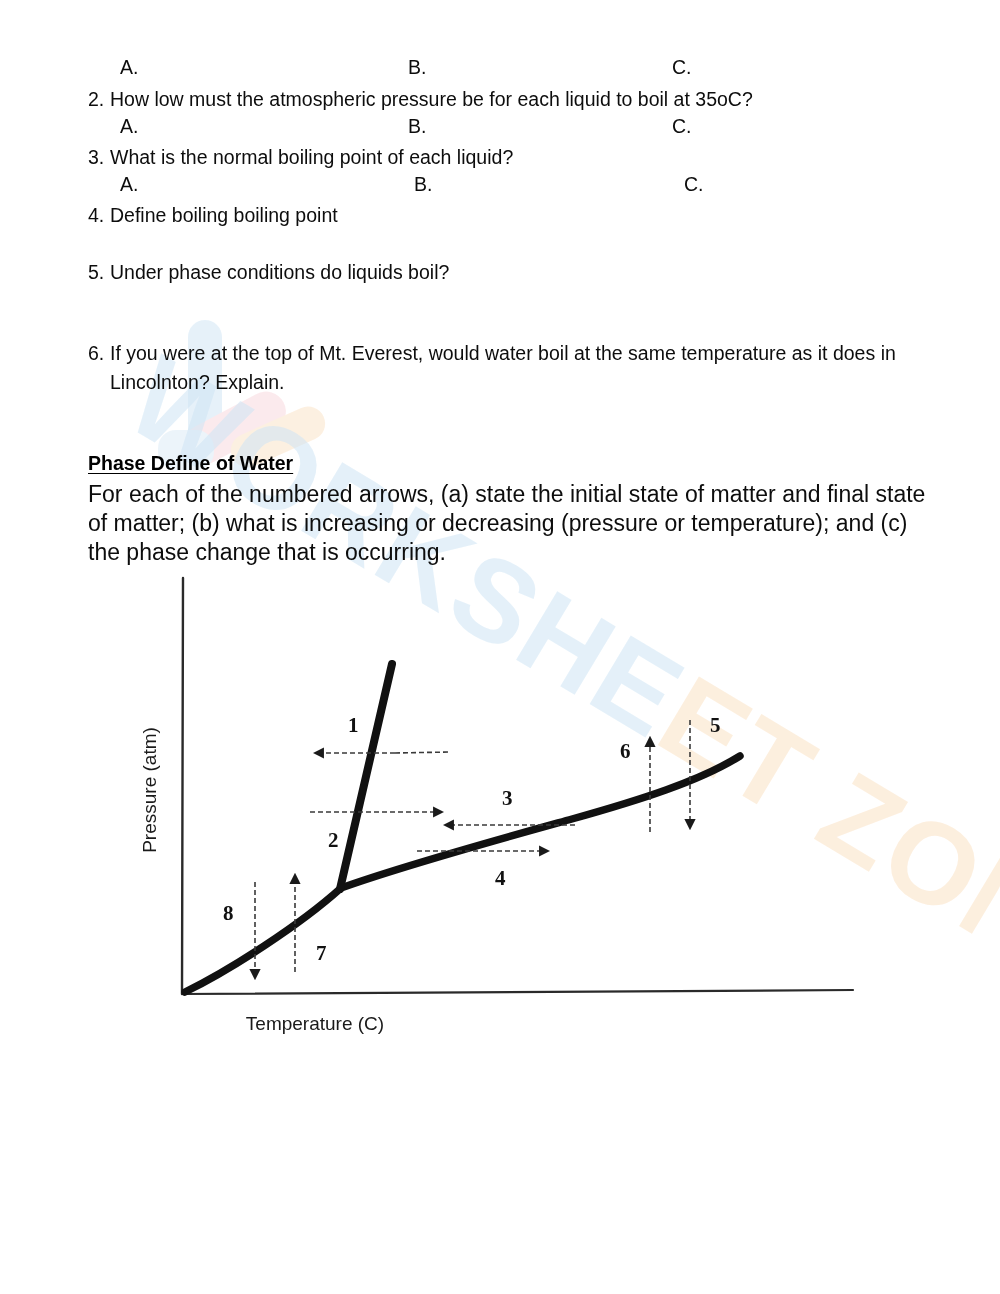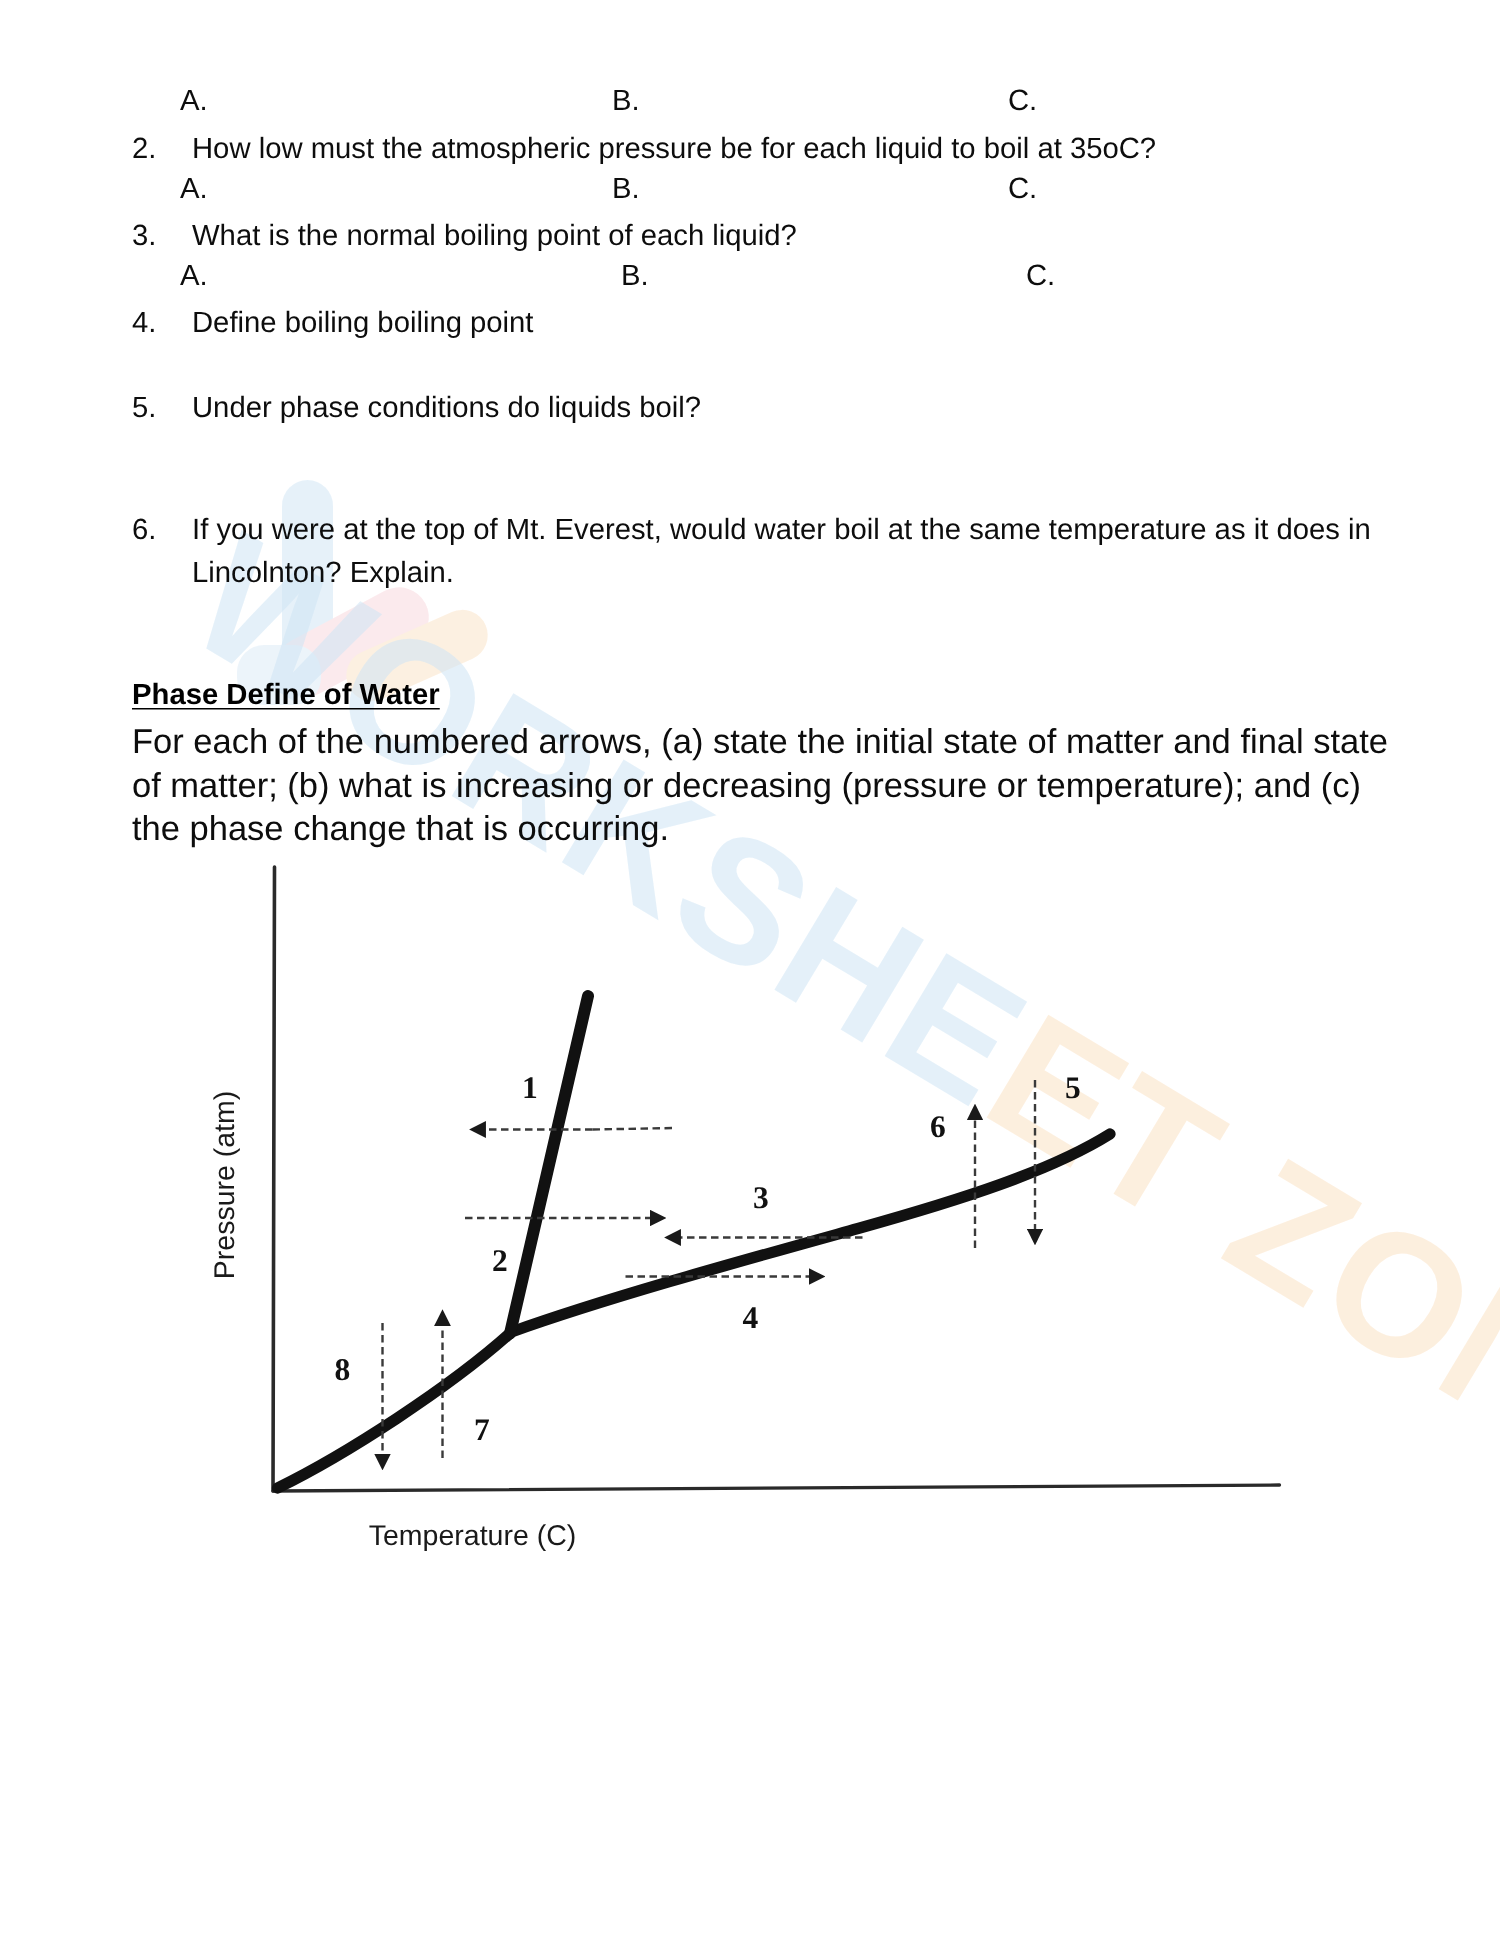--- a/index.html
+++ b/index.html
@@ -65,21 +65,21 @@
     color: #0d0d0d;
   }
   .q-num {
     position: absolute;
     left: 0;
     width: 26px;
     text-align: left;
   }
   .q-text {
     display: block;
-    margin-left: 40px;
+    margin-left: 22px;
   }
   .abc-row {
     position: absolute;
     left: 88px;
     width: 840px;
     height: 27px;
     font-size: 19.5px;
     color: #0d0d0d;
   }
   .abc-row .opt {

